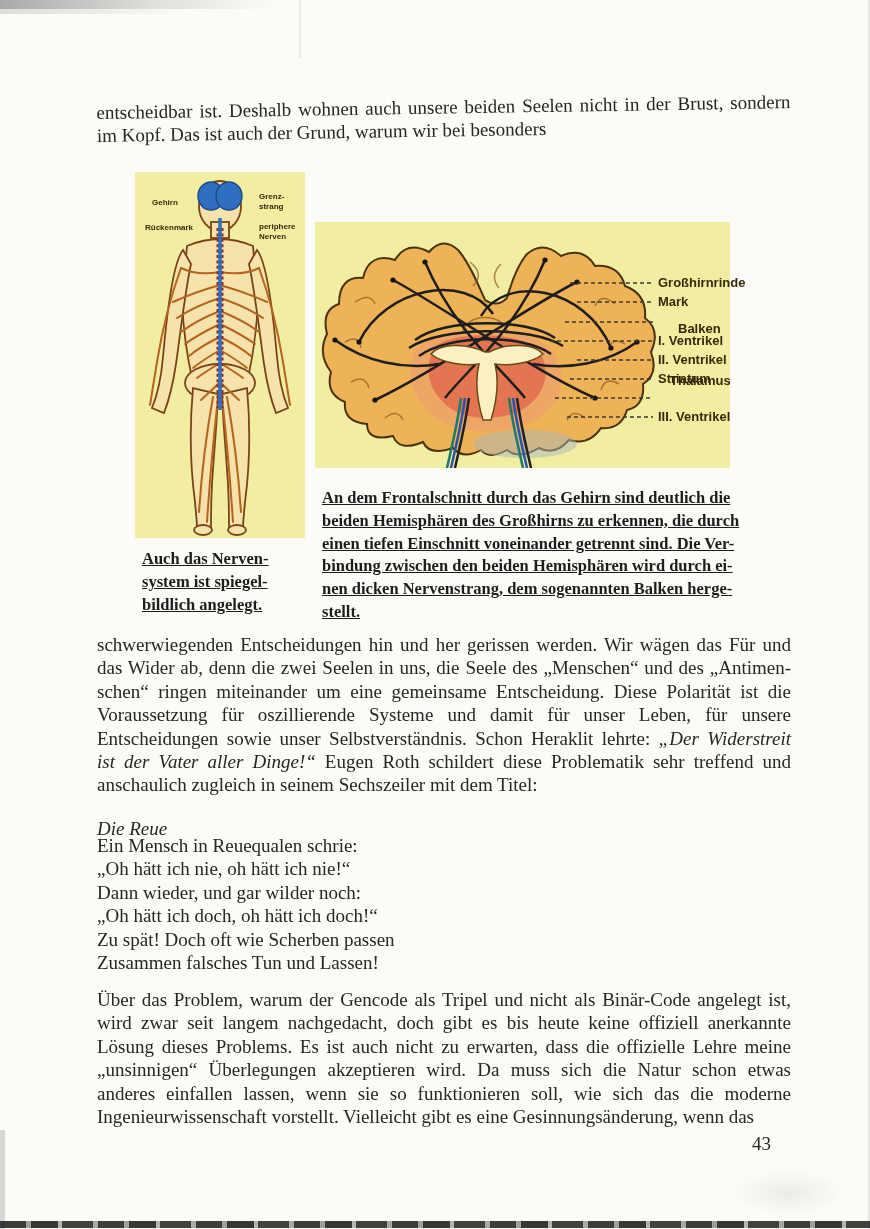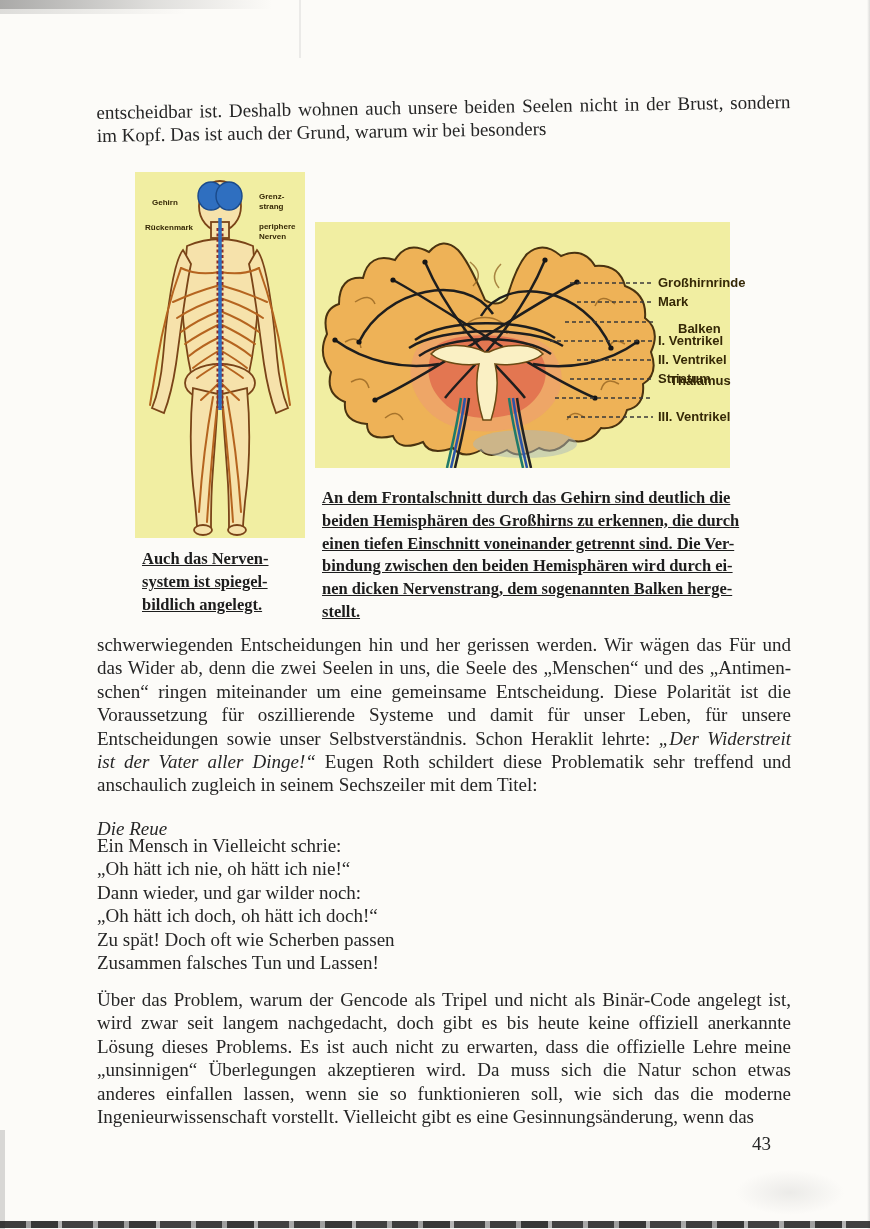--- a/index.html
+++ b/index.html
@@ -262,21 +262,21 @@
   <div class="jl">schen“ ringen miteinander um eine gemeinsame Entscheidung. Diese Polarität ist die</div>
   <div class="jl">Voraussetzung für oszillierende Systeme und damit für unser Leben, für unsere</div>
   <div class="jl"><span>Entscheidungen sowie unser Selbstverständnis. Schon Heraklit lehrte: </span><span class="ital">„Der Widerstreit</span></div>
   <div class="jl"><span class="ital">ist der Vater aller Dinge!“ </span><span> Eugen Roth schildert diese Problematik sehr treffend und</span></div>
   <div class="ll">anschaulich zugleich in seinem Sechszeiler mit dem Titel:</div>
 </div>
 
 <div class="abs bodytext ital" style="left:97px;top:817px;width:auto;">Die Reue</div>
 
 <div class="abs bodytext" style="left:97px;top:834px;">
-  <div>Ein Mensch in Vielleicht schrie:</div>
+  <div>Ein Mensch in Reuequalen schrie:</div>
   <div>„Oh hätt ich nie, oh hätt ich nie!“</div>
   <div>Dann wieder, und gar wilder noch:</div>
   <div>„Oh hätt ich doch, oh hätt ich doch!“</div>
   <div>Zu spät! Doch oft wie Scherben passen</div>
   <div>Zusammen falsches Tun und Lassen!</div>
 </div>
 
 <div class="abs bodytext" style="left:97px;top:988px;">
   <div class="jl">Über das Problem, warum der Gencode als Tripel und nicht als Binär-Code angelegt ist,</div>
   <div class="jl">wird zwar seit langem nachgedacht, doch gibt es bis heute keine offiziell anerkannte</div>

